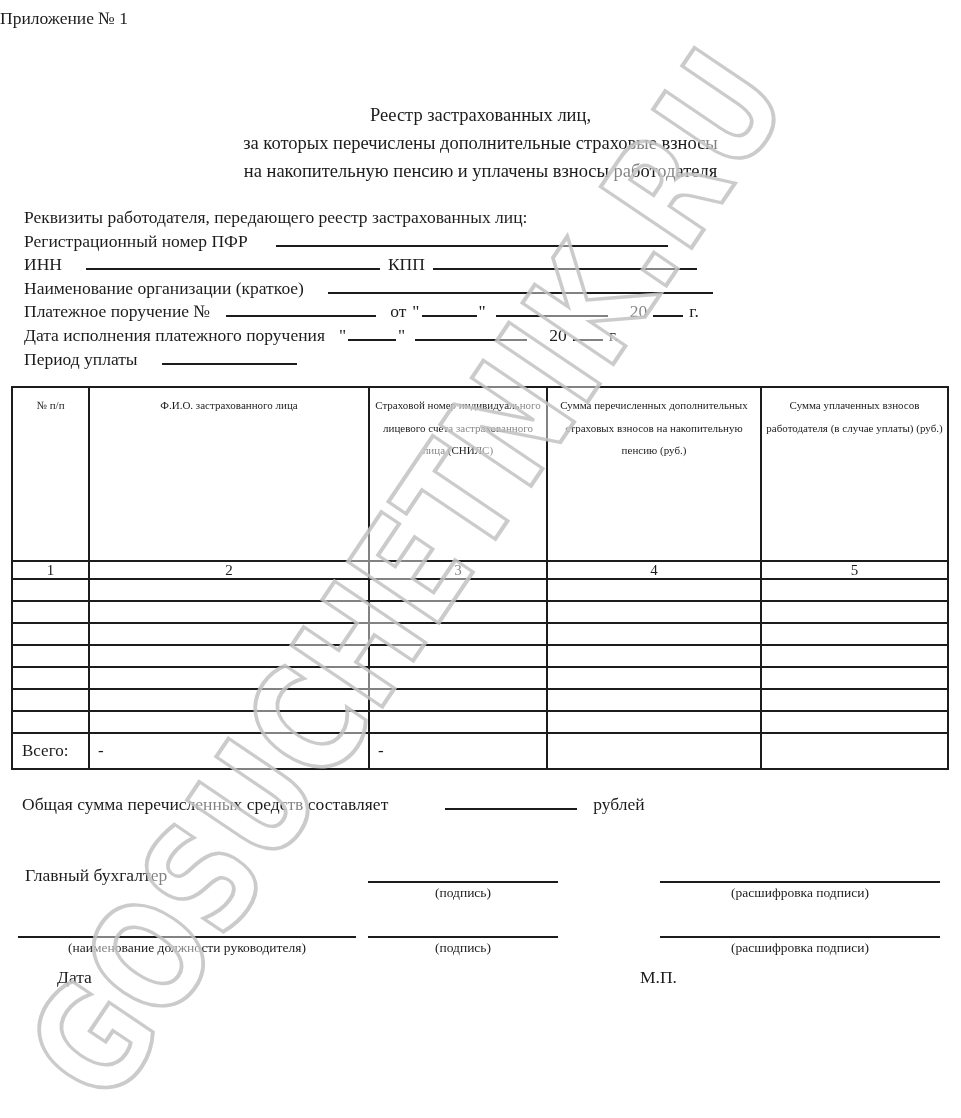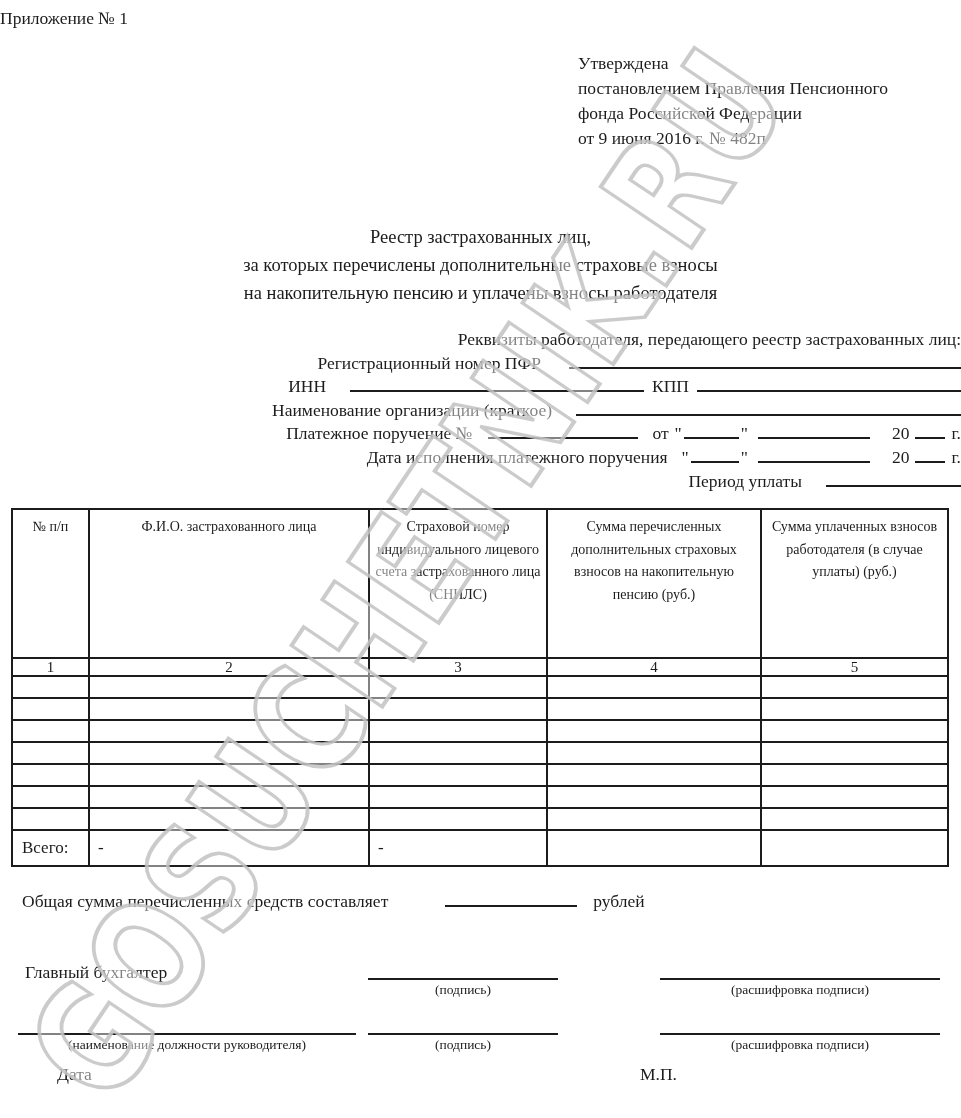--- a/index.html
+++ b/index.html
@@ -7,35 +7,35 @@
   body { width:961px; height:1118px; font-family:"Liberation Serif","DejaVu Serif",serif;
          color:#1c1c1c; font-size:17.5px; overflow:hidden; }
   .page { position:relative; width:961px; height:1118px; background:#fff; }
 
   .appendix { text-align:left; padding:8px 16px 0 0; }
   .approval { margin:22px 0 0 578px; line-height:25px; }
   .form-code { margin:36px 0 0 25px; }
   .title { margin-top:72px; text-align:center; font-size:18.5px; line-height:28px; }
 
   .requisites { margin:22px 0 0 24px; }
-  .req-row { height:23.6px; white-space:nowrap;text-align:right; }
+  .req-row { height:23.6px; white-space:nowrap; }
   .ln { display:inline-block; border-bottom:2px solid #1c1c1c; height:13px; }
   .w392{width:392px;} .w294{width:294px;} .w264{width:264px;} .w385{width:385px;}
   .w150{width:150px;} .w112{width:112px;} .w55{width:55px;} .w48{width:48px;}
   .w30{width:30px;} .w135{width:135px;} .w132{width:132px;}
   .ml8{margin-left:8px;} .ml10{margin-left:10px;} .ml14{margin-left:14px;}
   .ml16{margin-left:16px;} .ml22{margin-left:22px;} .ml24{margin-left:24px;}
   .ml28{margin-left:28px;} .ml2{margin-left:2px;} .ml6{margin-left:6px;} .ml57{margin-left:57px;}
 
   table.main { border-collapse:collapse; margin:14px 0 0 11px; width:936px;
                table-layout:fixed; }
   table.main th, table.main td { border:2px solid #1c1c1c; }
-  table.main th { font-weight:normal; font-size:14px; line-height:22.5px;
+  table.main th { font-weight:normal; font-size:11px; line-height:22.5px;
                   vertical-align:top; text-align:center; padding:6px 3px;
-                  height:149px; }
+                  height:174px; }
   tr.nums-row td { height:18px; text-align:center; font-size:15px; line-height:16px; }
   tr.empty-row td { height:22px; }
   tr.total-row td { height:36px; font-size:17px; }
   tr.total-row td.lbl { padding-left:9px; }
   tr.total-row td.dash { padding-left:8px; }
 
   .total-sum { margin:24px 0 0 22px; }
 
   .signatures { margin-top:52px; }
   .sig-row { display:flex; align-items:flex-start; margin-left:18px; }
@@ -51,26 +51,20 @@
 
   .watermark-svg { position:absolute; left:0; top:0; z-index:5; pointer-events:none; }
 </style>
 </head>
 <body>
 
 <div class="page">
 
   <div class="appendix">Приложение № 1</div>
 
-  <div class="approval">
-    <div>Утверждена</div>
-    <div>постановлением Правления Пенсионного</div>
-    <div>фонда Российской Федерации</div>
-    <div>от 9 июня 2016 г. № 482п</div>
-  </div>
 
 
   <div class="title">
     <div>Реестр застрахованных лиц,</div>
     <div>за которых перечислены дополнительные страховые взносы</div>
     <div>на накопительную пенсию и уплачены взносы работодателя</div>
   </div>
 
   <div class="requisites">
     <div class="req-row">Реквизиты работодателя, передающего реестр застрахованных лиц:</div>

